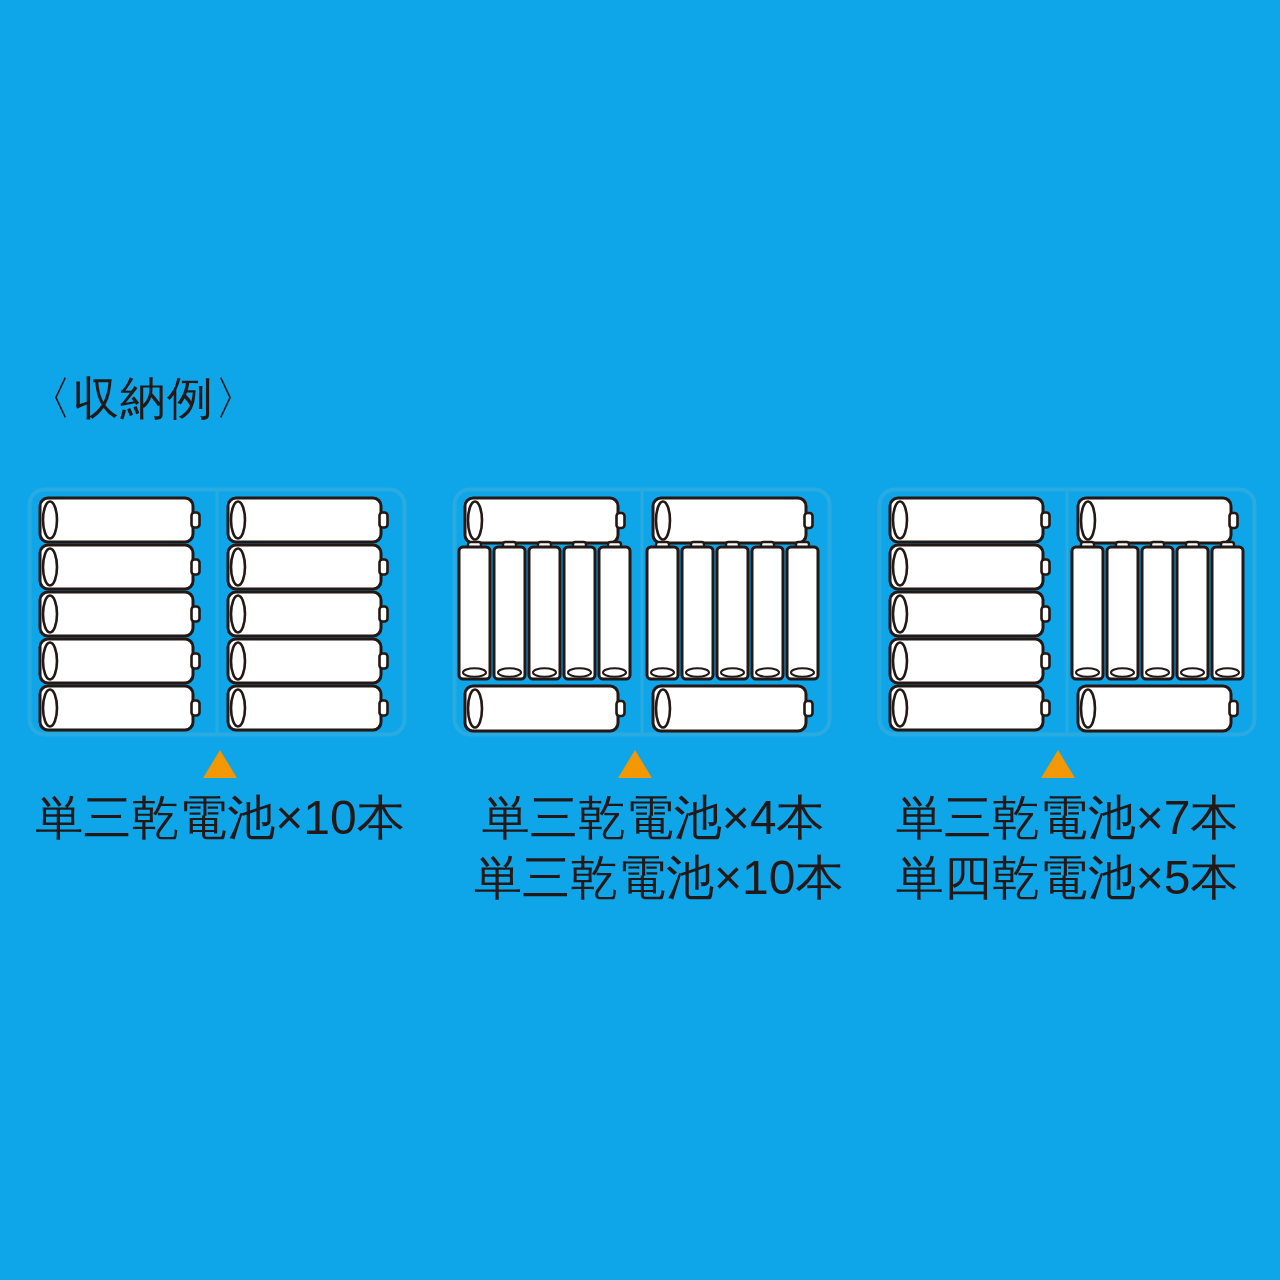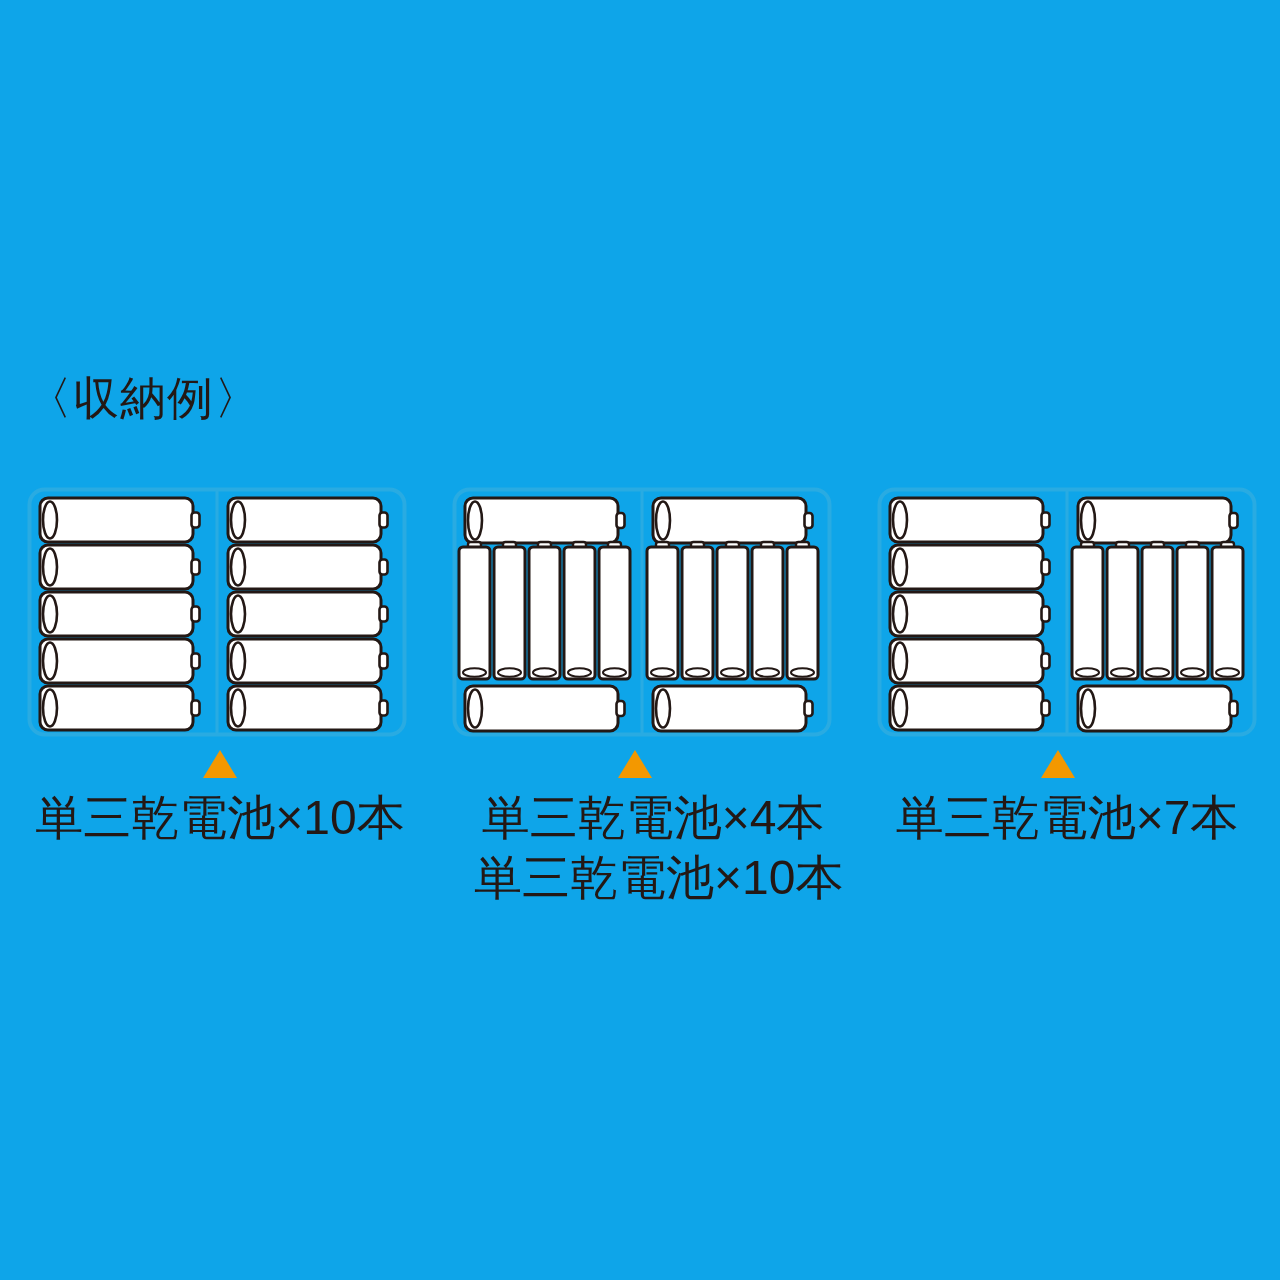--- a/index.html
+++ b/index.html
@@ -246,16 +246,17 @@
   </g>
         <g>
     <rect x="201" y="199" width="153" height="45" rx="8" fill="#FFFFFF" stroke="#231815" stroke-width="3"></rect>
     <ellipse cx="211" cy="221.5" rx="7" ry="19" fill="#FFFFFF" stroke="#231815" stroke-width="2.6"></ellipse>
     <rect x="352.5" y="214" width="8" height="15" rx="3" fill="#FFFFFF" stroke="#231815" stroke-width="2.6"></rect>
   </g>
       </svg>
     <div class="pointer"></div>
     <div class="label-block">
       <div>単三乾電池×7本</div>
+      <div>単四乾電池×5本</div>
     </div>
   </div>
 
 </div>
 
 </body></html>

